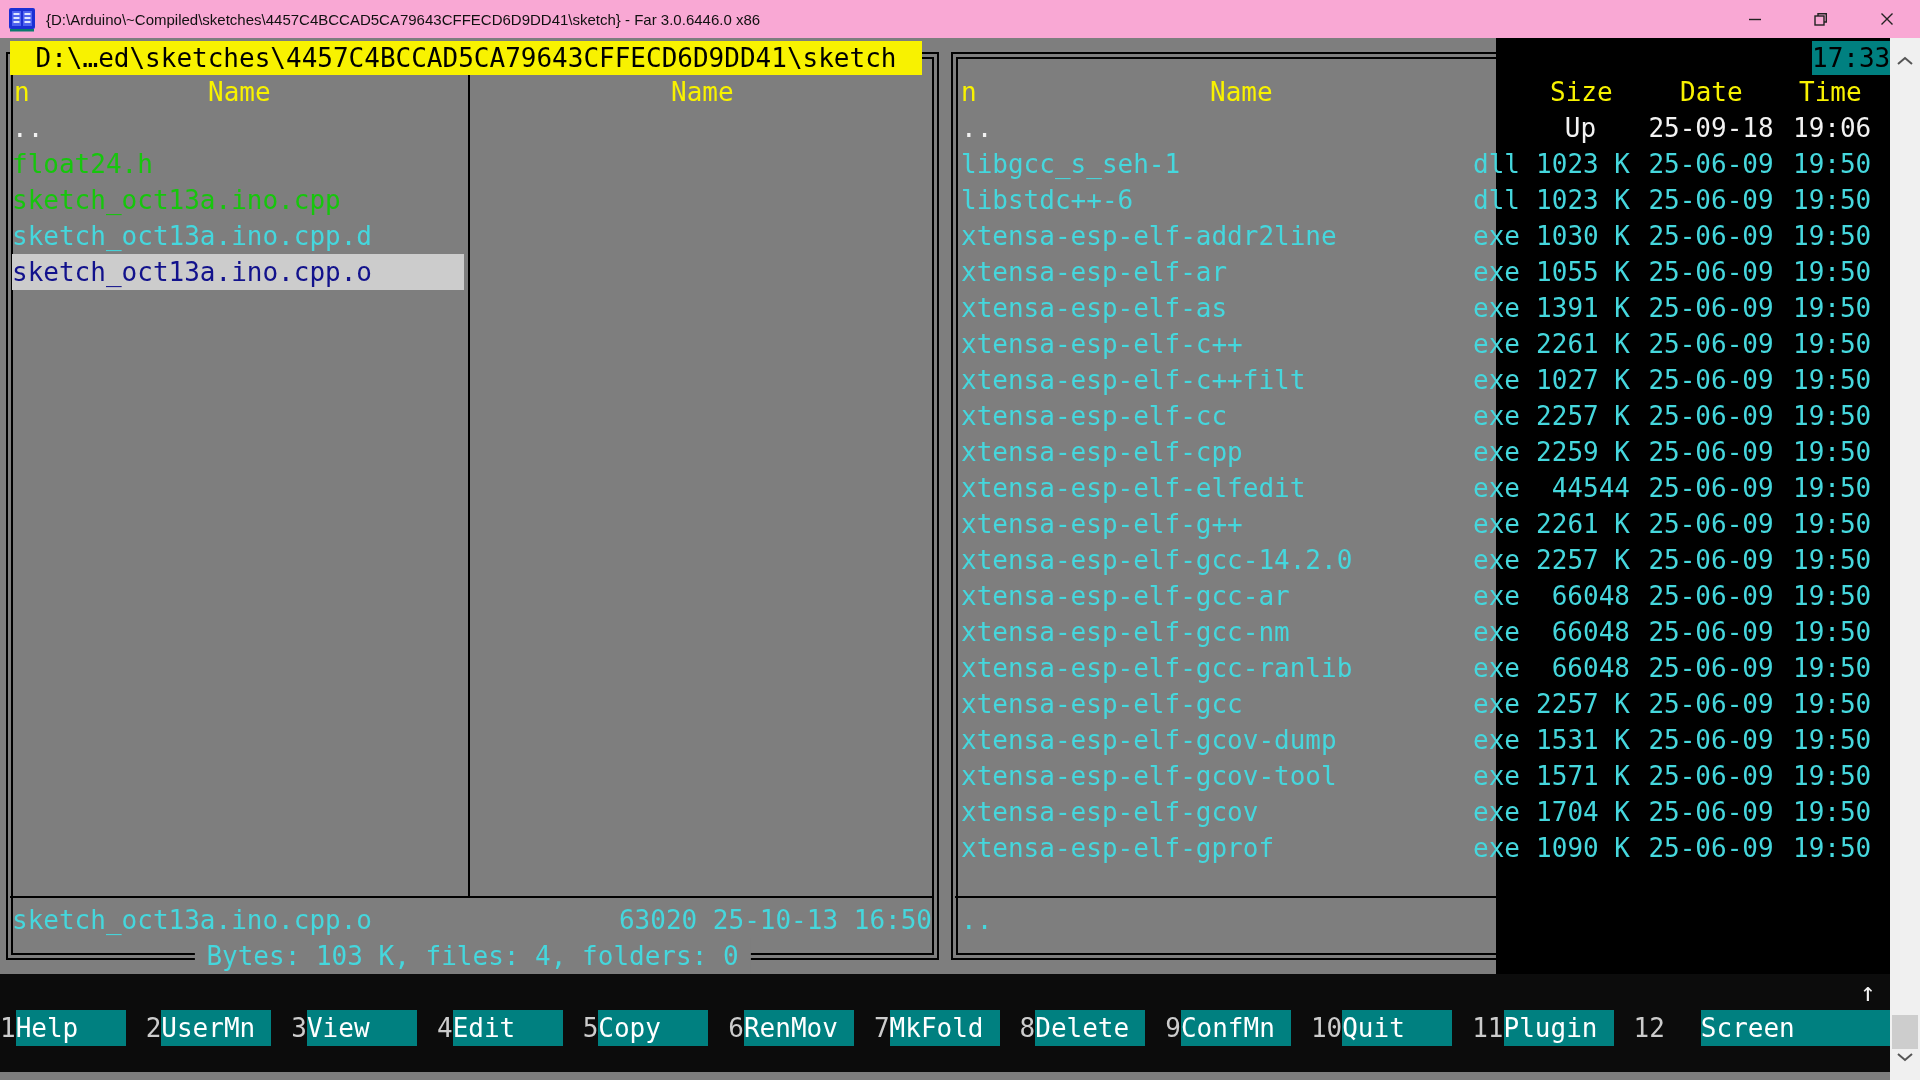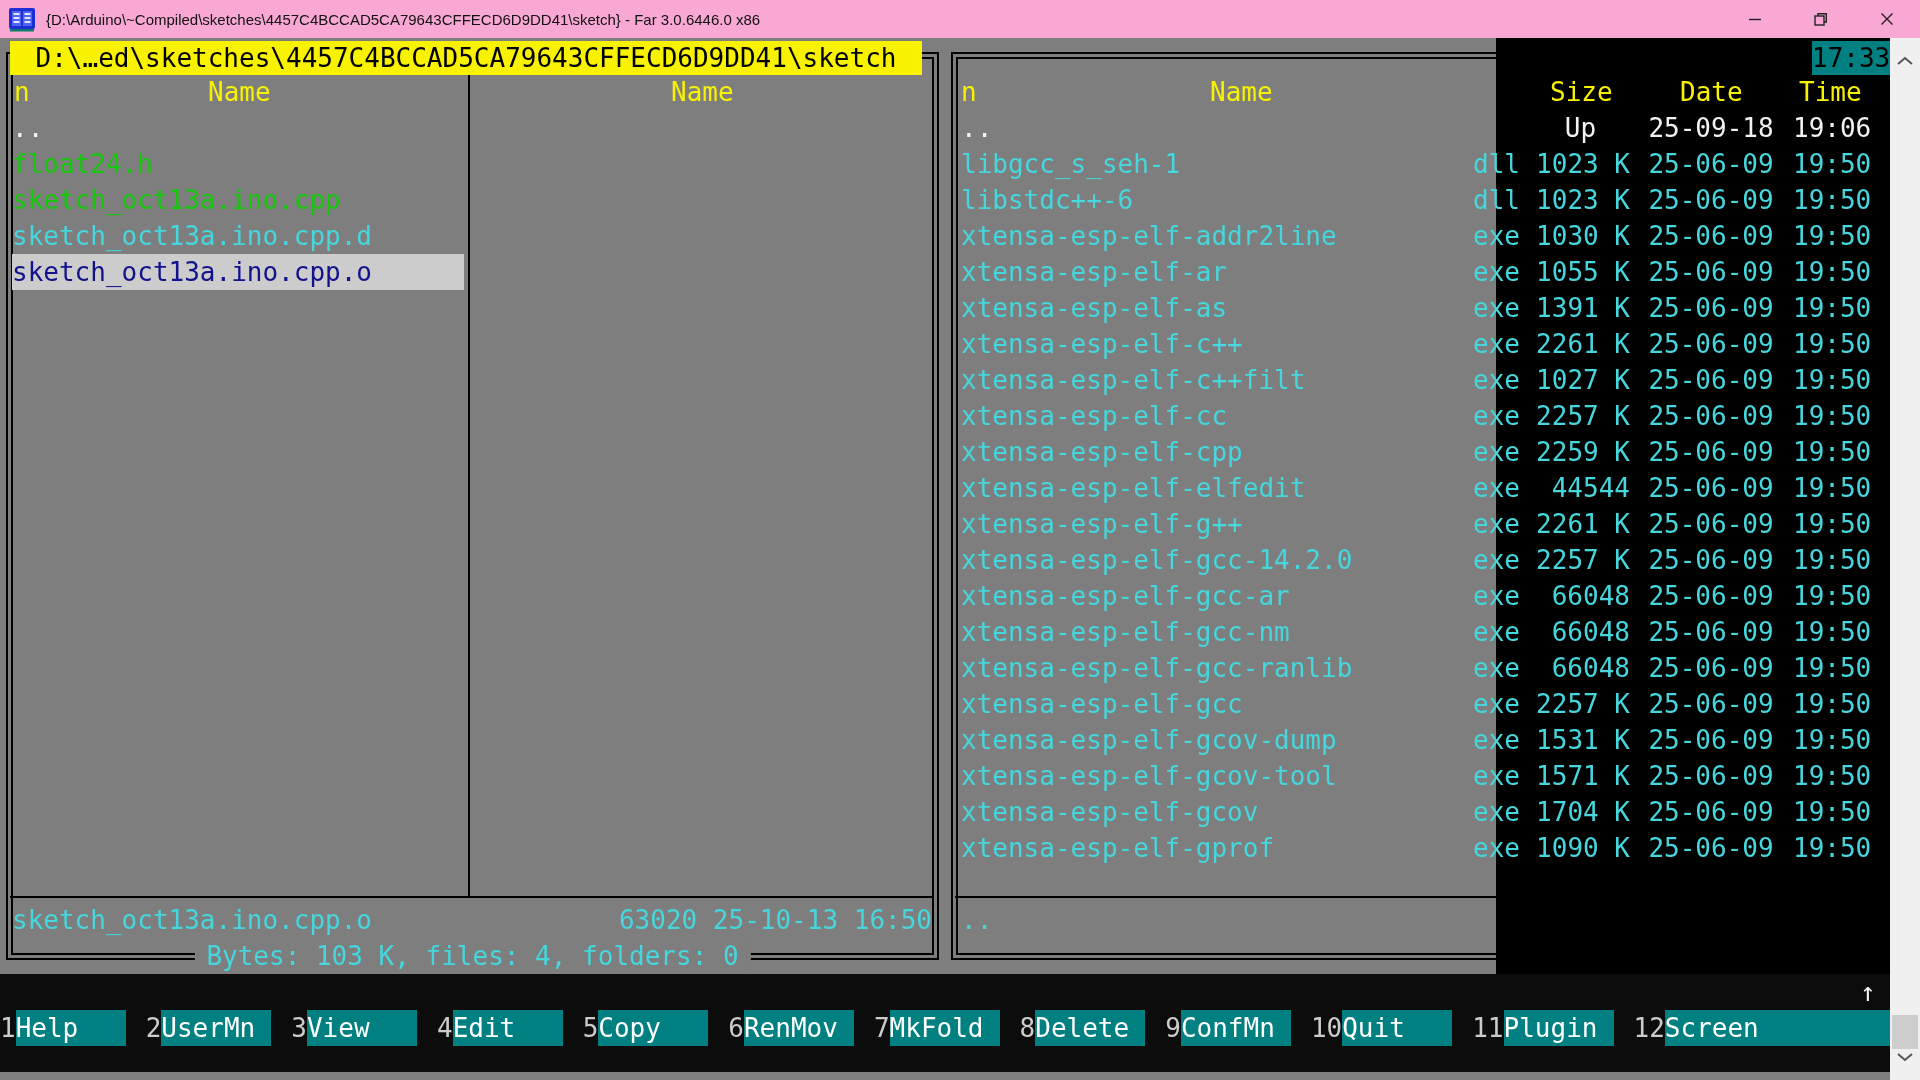--- a/index.html
+++ b/index.html
@@ -53,21 +53,21 @@
   .cell.time{left:846px;width:80px;text-align:left;}
   
   #cmdline{position:absolute;left:2px;top:936px;height:36px;color:var(--white);}
   #histarrow{position:absolute;left:1860px;top:936px;height:36px;color:var(--white);}
   #keybar{position:absolute;left:0;top:972px;width:1890px;height:36px;display:flex;}
   .key{display:flex;flex:0 0 auto;}
   .key .num{color:var(--silver);}
   .key .label{background:var(--teal);color:#ffffff;width:110px;overflow:hidden;}
   .key{margin-right:20px;}
   .key:last-child{margin-right:0;flex:1 1 auto;}
-  .key:last-child .label{flex:1 1 auto;width:auto;}
+  .key:last-child .label{flex:1 1 auto;width:auto;margin-left:36px;}
   
   #scrollbar{position:absolute;left:1890px;top:38px;width:30px;height:1042px;background:var(--sb-track);}
   .sbarrow{position:absolute;left:0;width:30px;height:30px;display:flex;align-items:center;justify-content:center;}
   #sb-up{top:8px;} #sb-down{bottom:8px;}
   #sb-thumb{position:absolute;left:2px;top:977px;width:26px;height:34px;background:var(--sb-thumb);}
 </style>
 </head>
 <body>
 
 <div id="titlebar">

